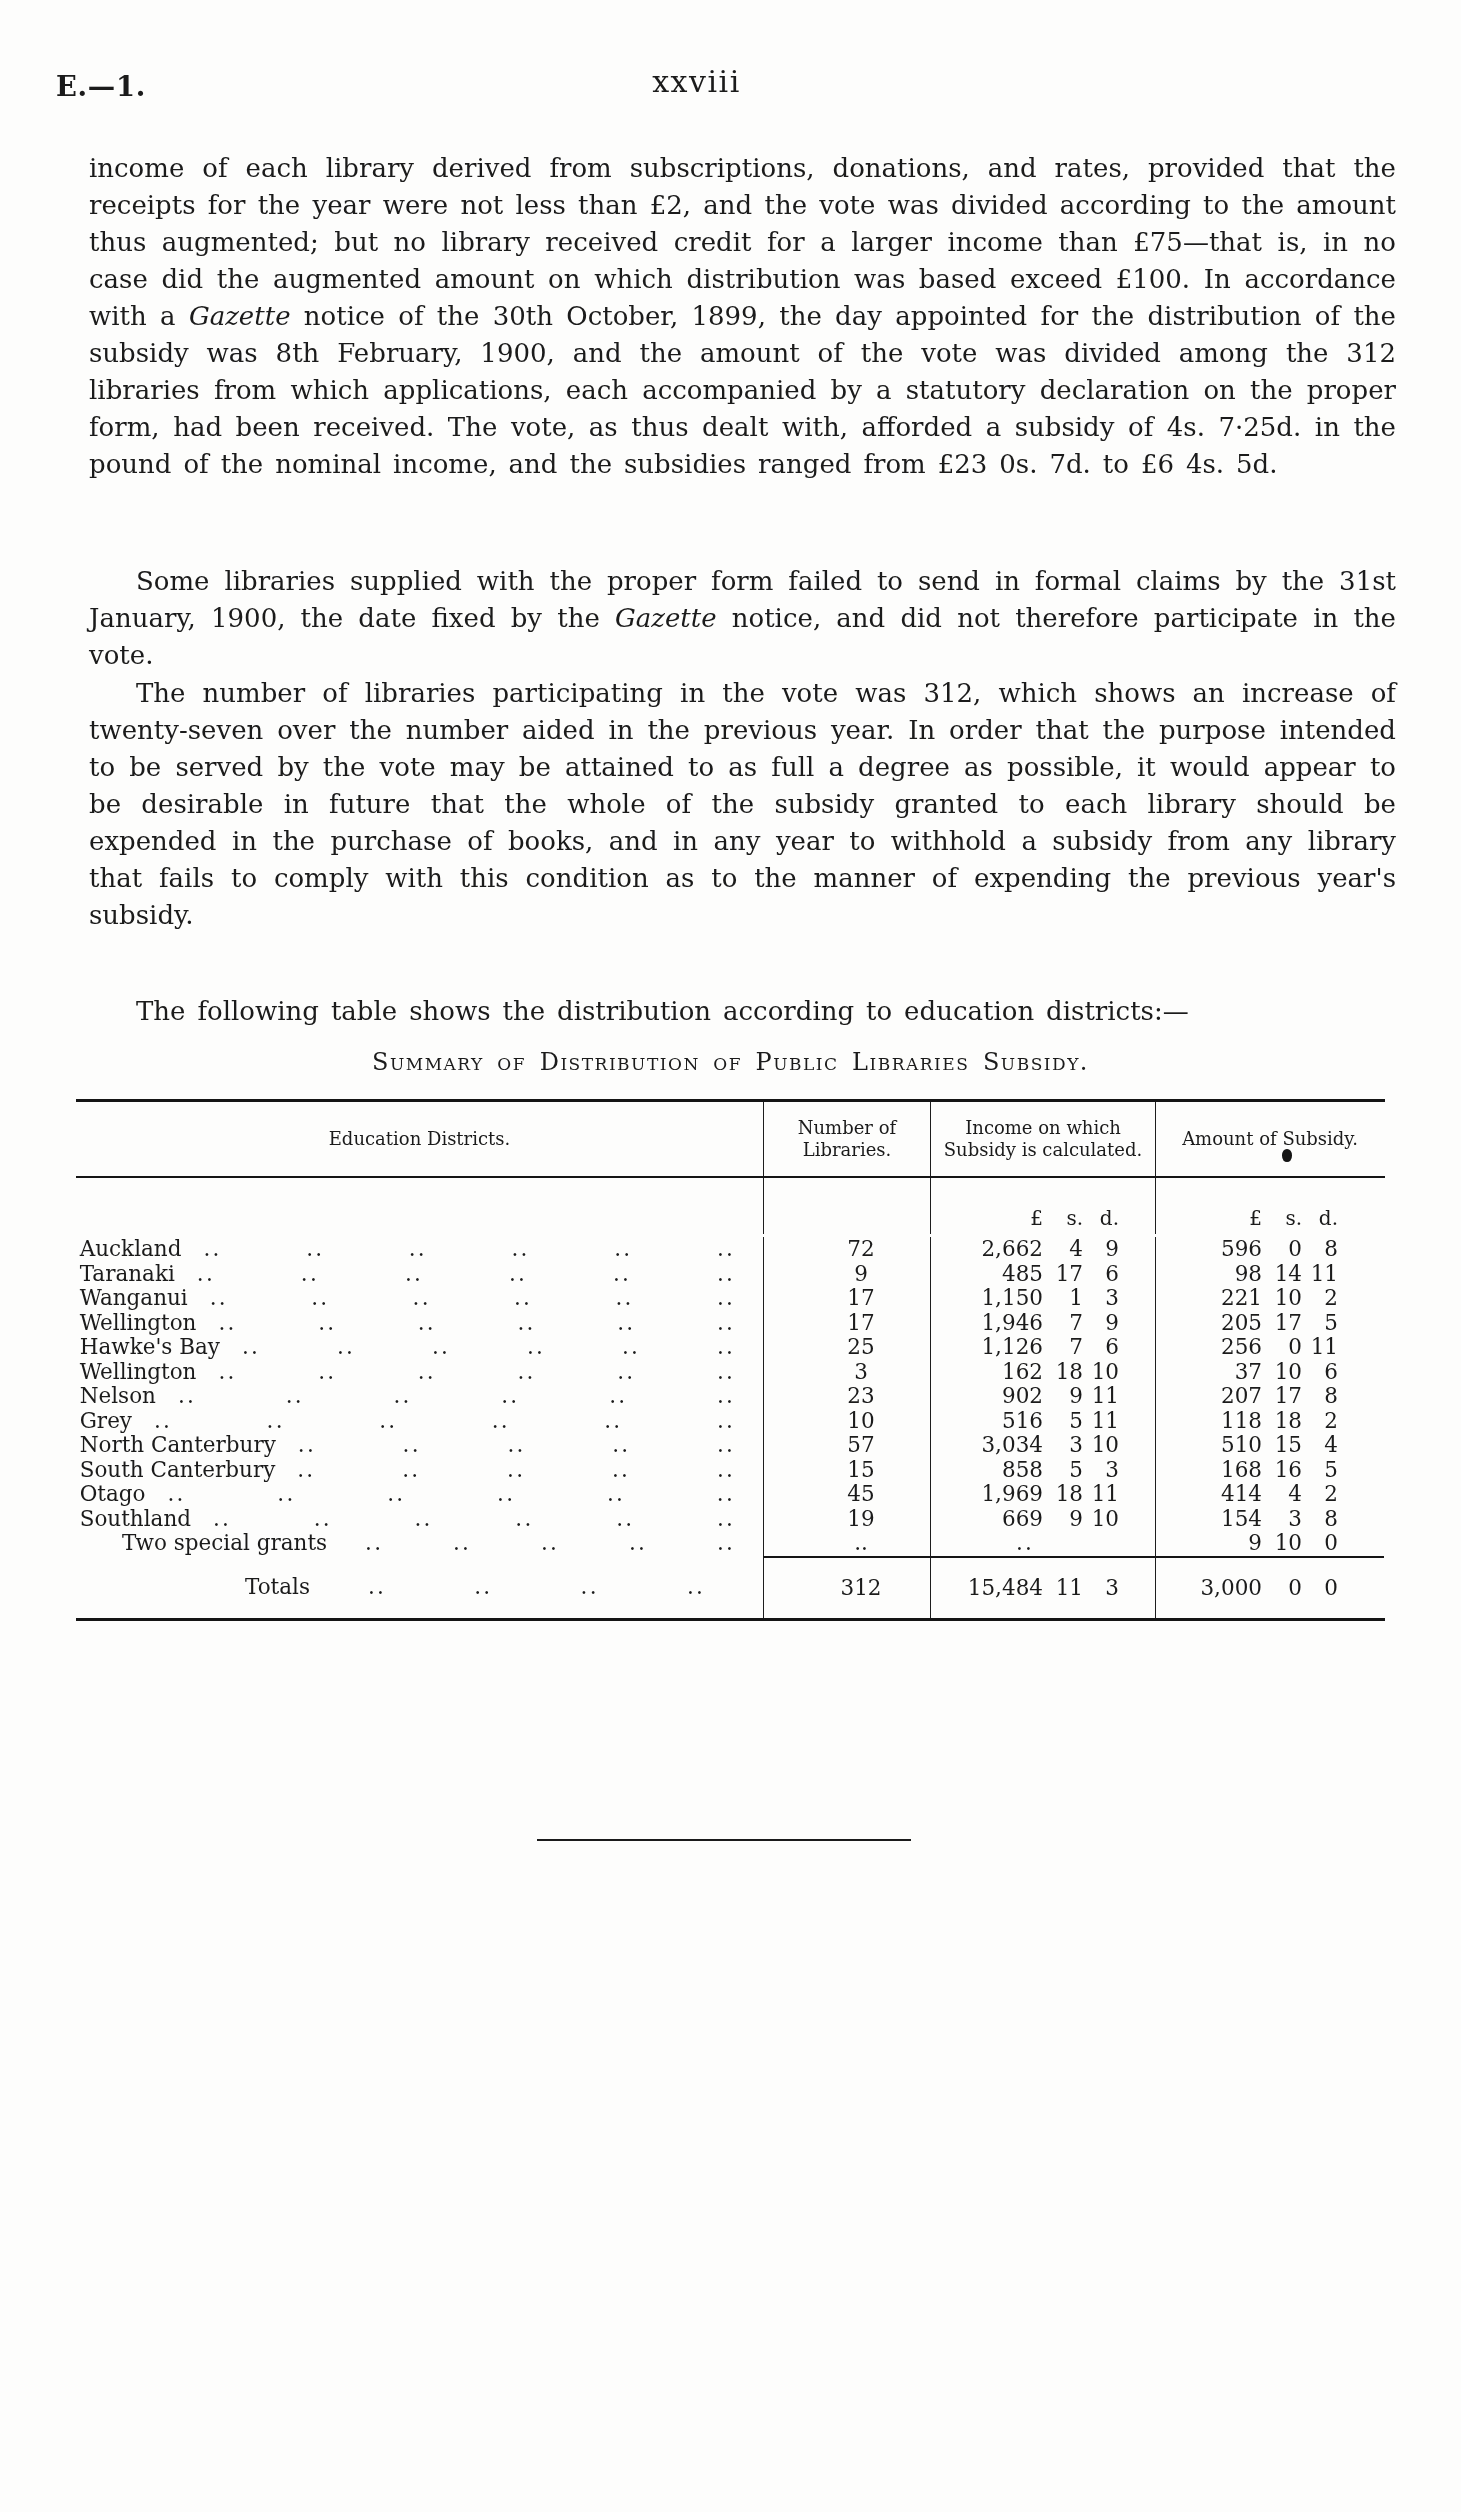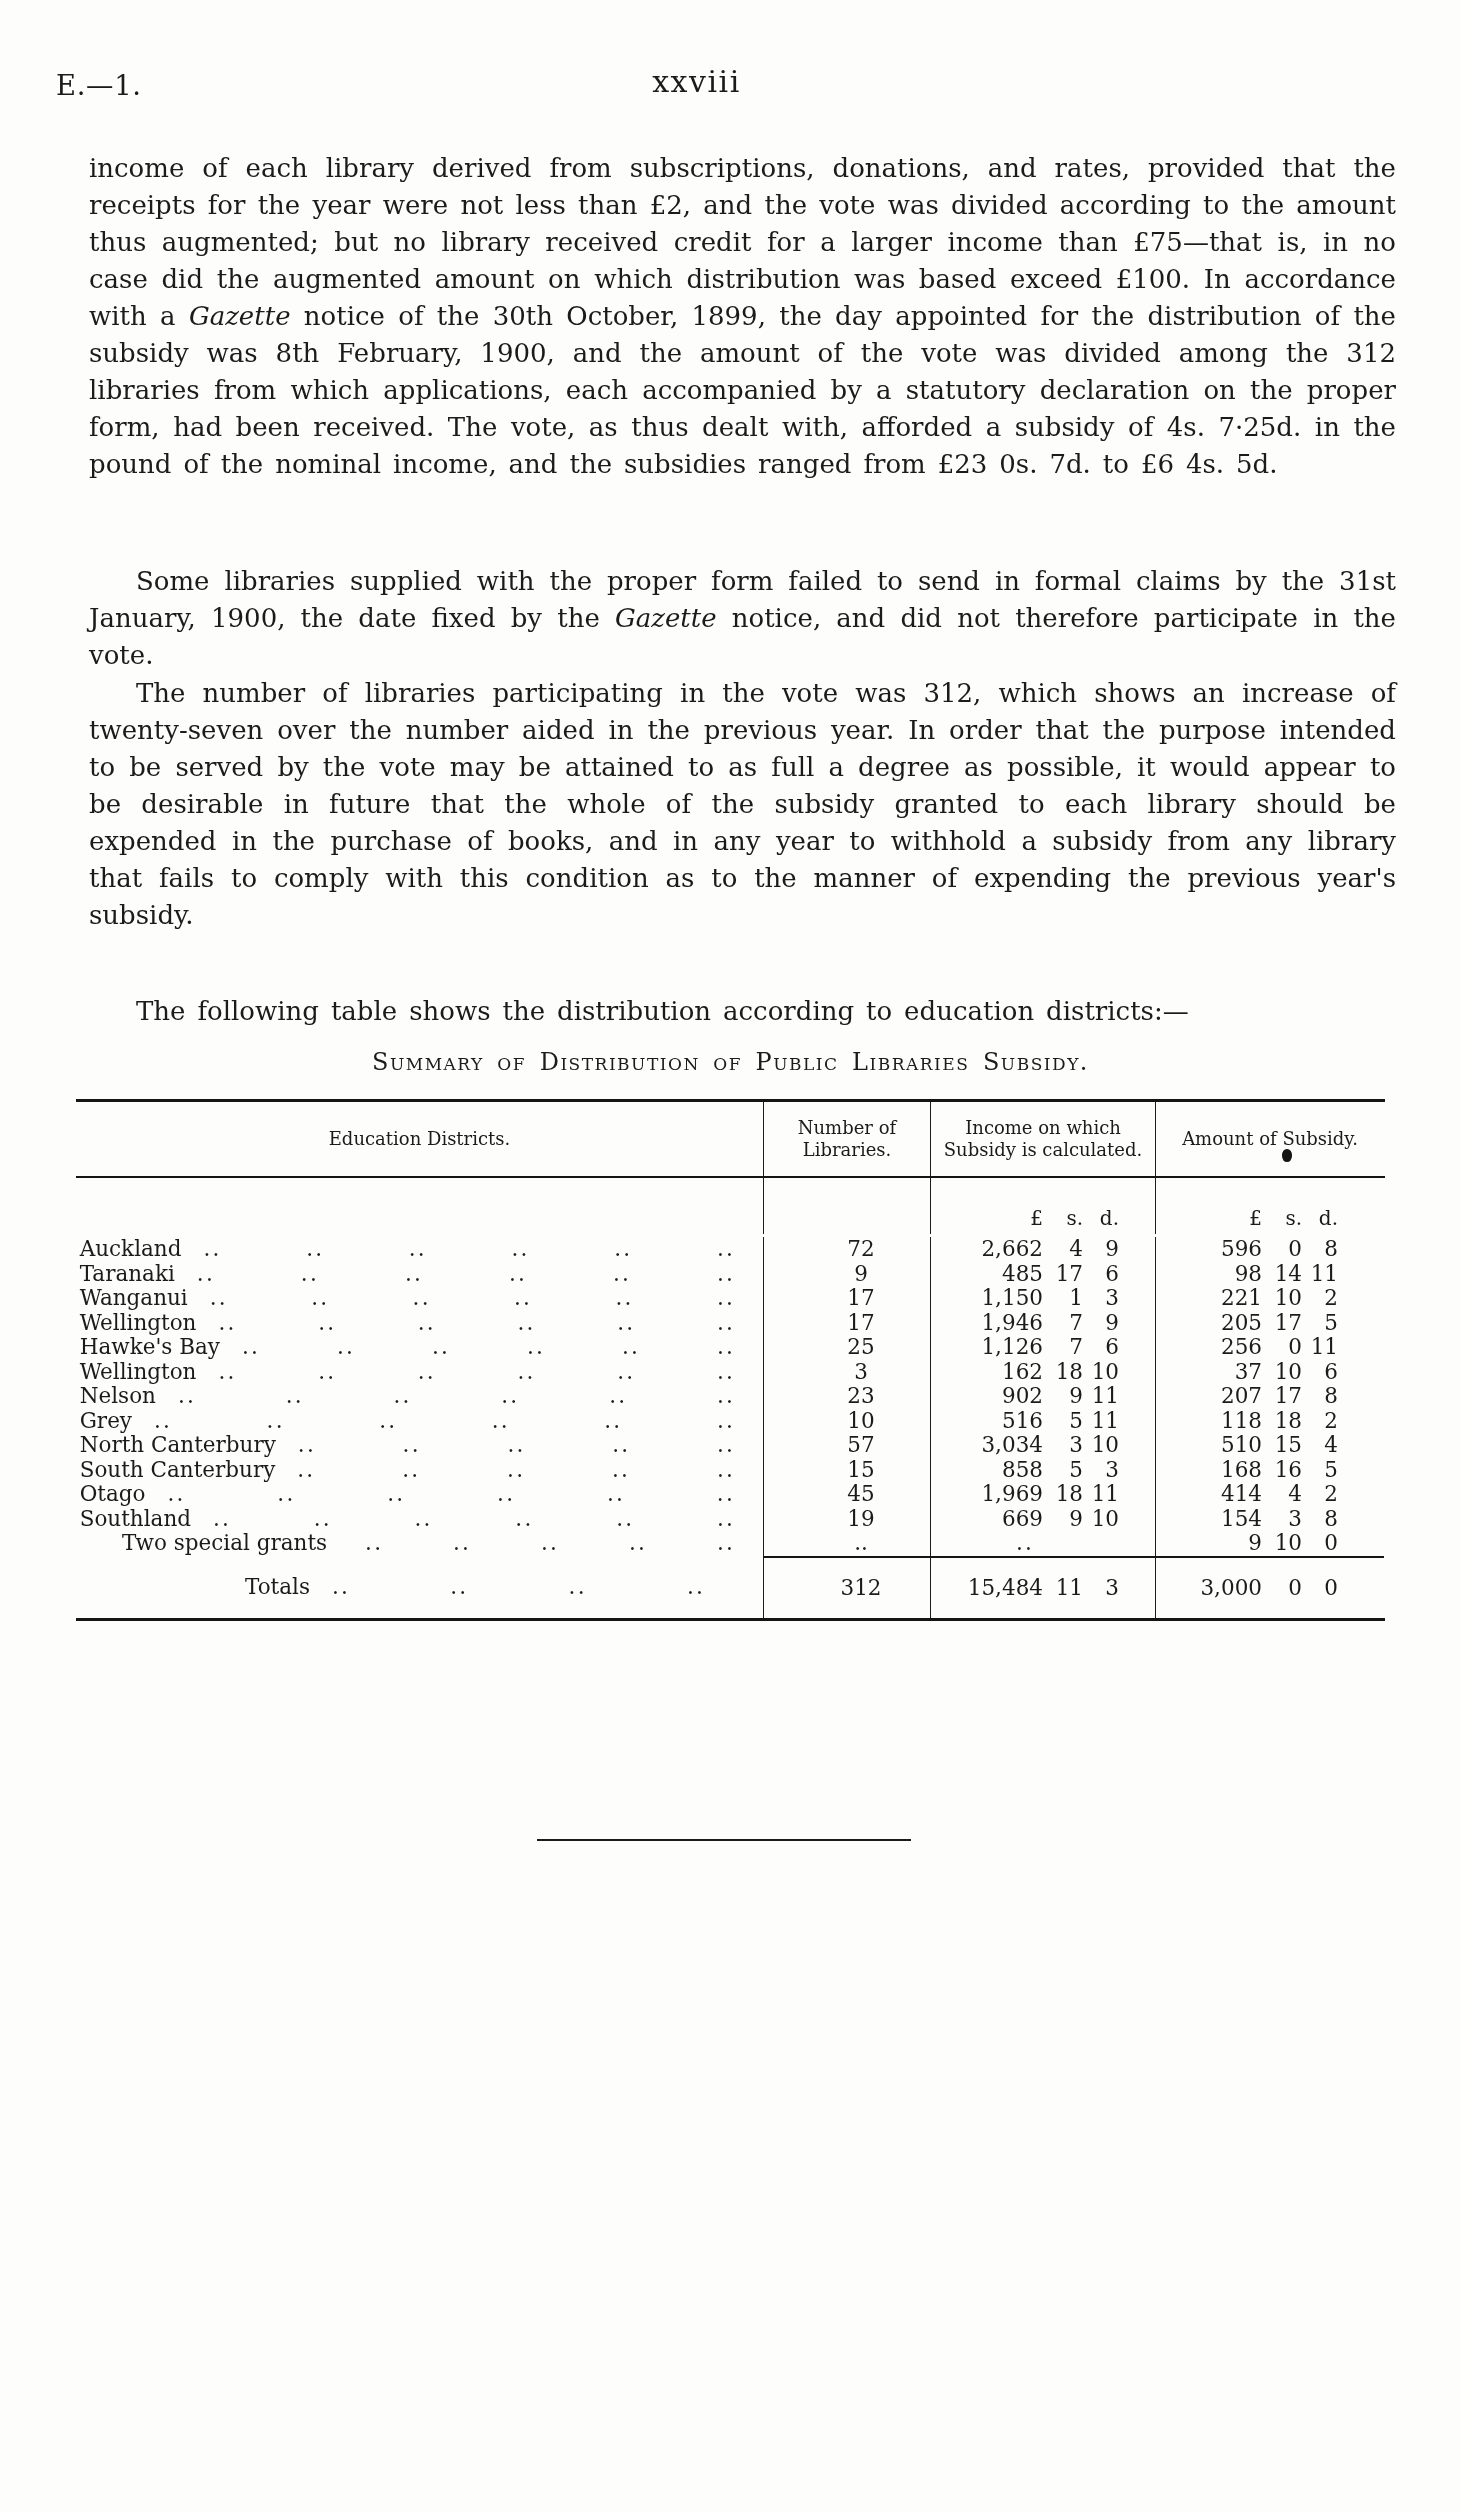--- a/index.html
+++ b/index.html
@@ -1,18 +1,18 @@
 <!DOCTYPE html>
 <html style="font-size:12px"><head>
 <meta charset="utf-8">
 <style>
   html,body{margin:0;padding:0;background:#ffffff;}
   .page{position:relative;width:1461px;height:2512px;background:#fdfdfc;color:#1b1b1b;
         font-family:"DejaVu Serif", serif;overflow:hidden;}
-  .doc-ref{position:absolute;left:56px;top:70px;font-size:27.4px;font-weight:normal;letter-spacing:0.7px;}
+  .doc-ref{position:absolute;left:56px;top:70px;font-size:27.4px;font-weight:bold;letter-spacing:0.7px;}
   .page-num{position:absolute;left:0;top:64px;width:1393px;text-align:center;font-size:30px;letter-spacing:1.5px;}
   .para{position:absolute;left:77px;width:1307px;font-size:26px;line-height:37px;
         text-align:justify;word-spacing:3.7px;margin:12px;}
   .p1{top:138px;}
   .p2{top:551px;}
   .p3{top:663px;}
   .p4{top:981px;text-align:left;}
   .para.ind{text-indent:47px;}
   .it{font-style:italic;}
   .tbl-title{position:absolute;left:77px;top:1048px;width:1307px;text-align:center;
@@ -39,21 +39,21 @@
   .district-name{white-space:nowrap;text-align:center;}
   .leaders{flex:1;display:flex;justify-content:space-between;margin-left:22px;margin-right:28px;}
   .dotg{letter-spacing:2.2px;}
   .money{display:flex;width:100%;}
   .m-l{flex:1;text-align:right;}
   .m-s{width:40px;text-align:right;}
   .m-d{width:36px;text-align:right;}
   .blank-dots{margin:0 auto;letter-spacing:2.2px;}
   .totals{height:62px;}
   .totals .c2,.totals .c3,.totals .c4{height:62px;border-top:2.2px solid #151515;}
-  .totals .c1{padding-left:169px;padding-right:30px;}
+  .totals .c1{padding-left:169px;padding-right:30px;gap:36px;}
   .ink-blot{position:absolute;left:126px;top:47px;width:9.6px;height:12.6px;border-radius:50%;background:#151515;}
   .end-rule{position:absolute;left:537px;top:1839px;width:374px;height:2.2px;background:#1b1b1b;}
 </style>
 </head>
 <body>
 
 <div class="page">
 
   <div class="doc-ref">E.—1.</div>
   <div class="page-num">xxviii</div>

